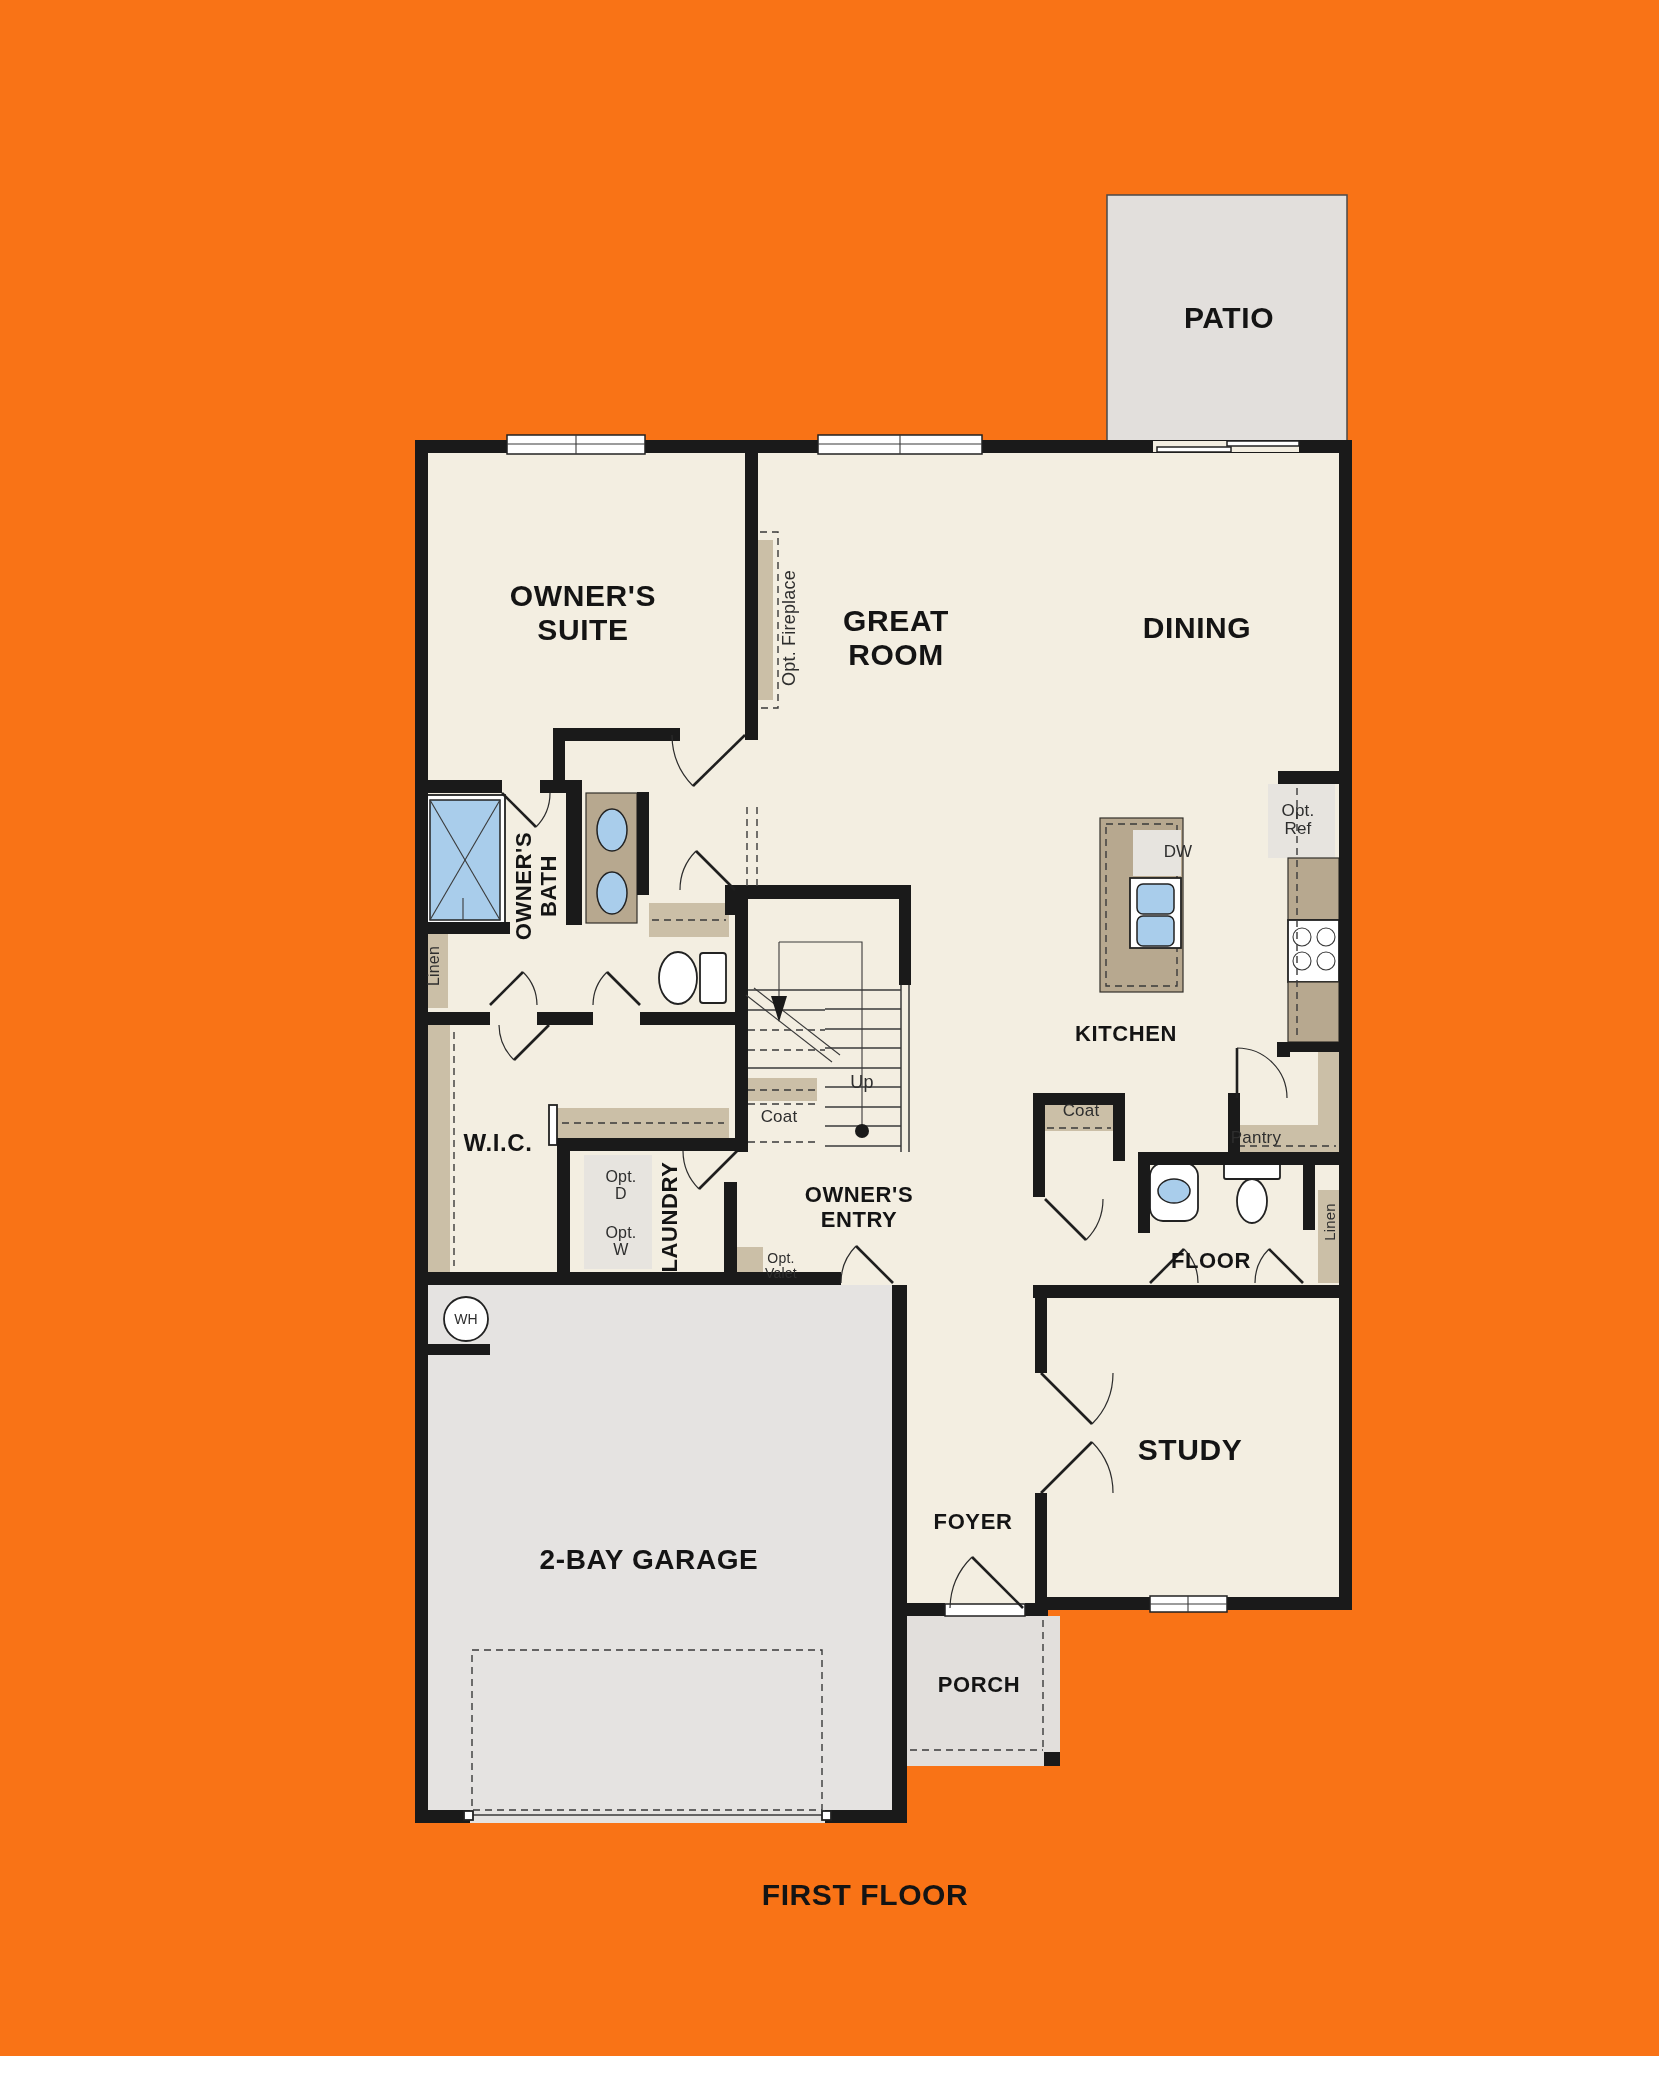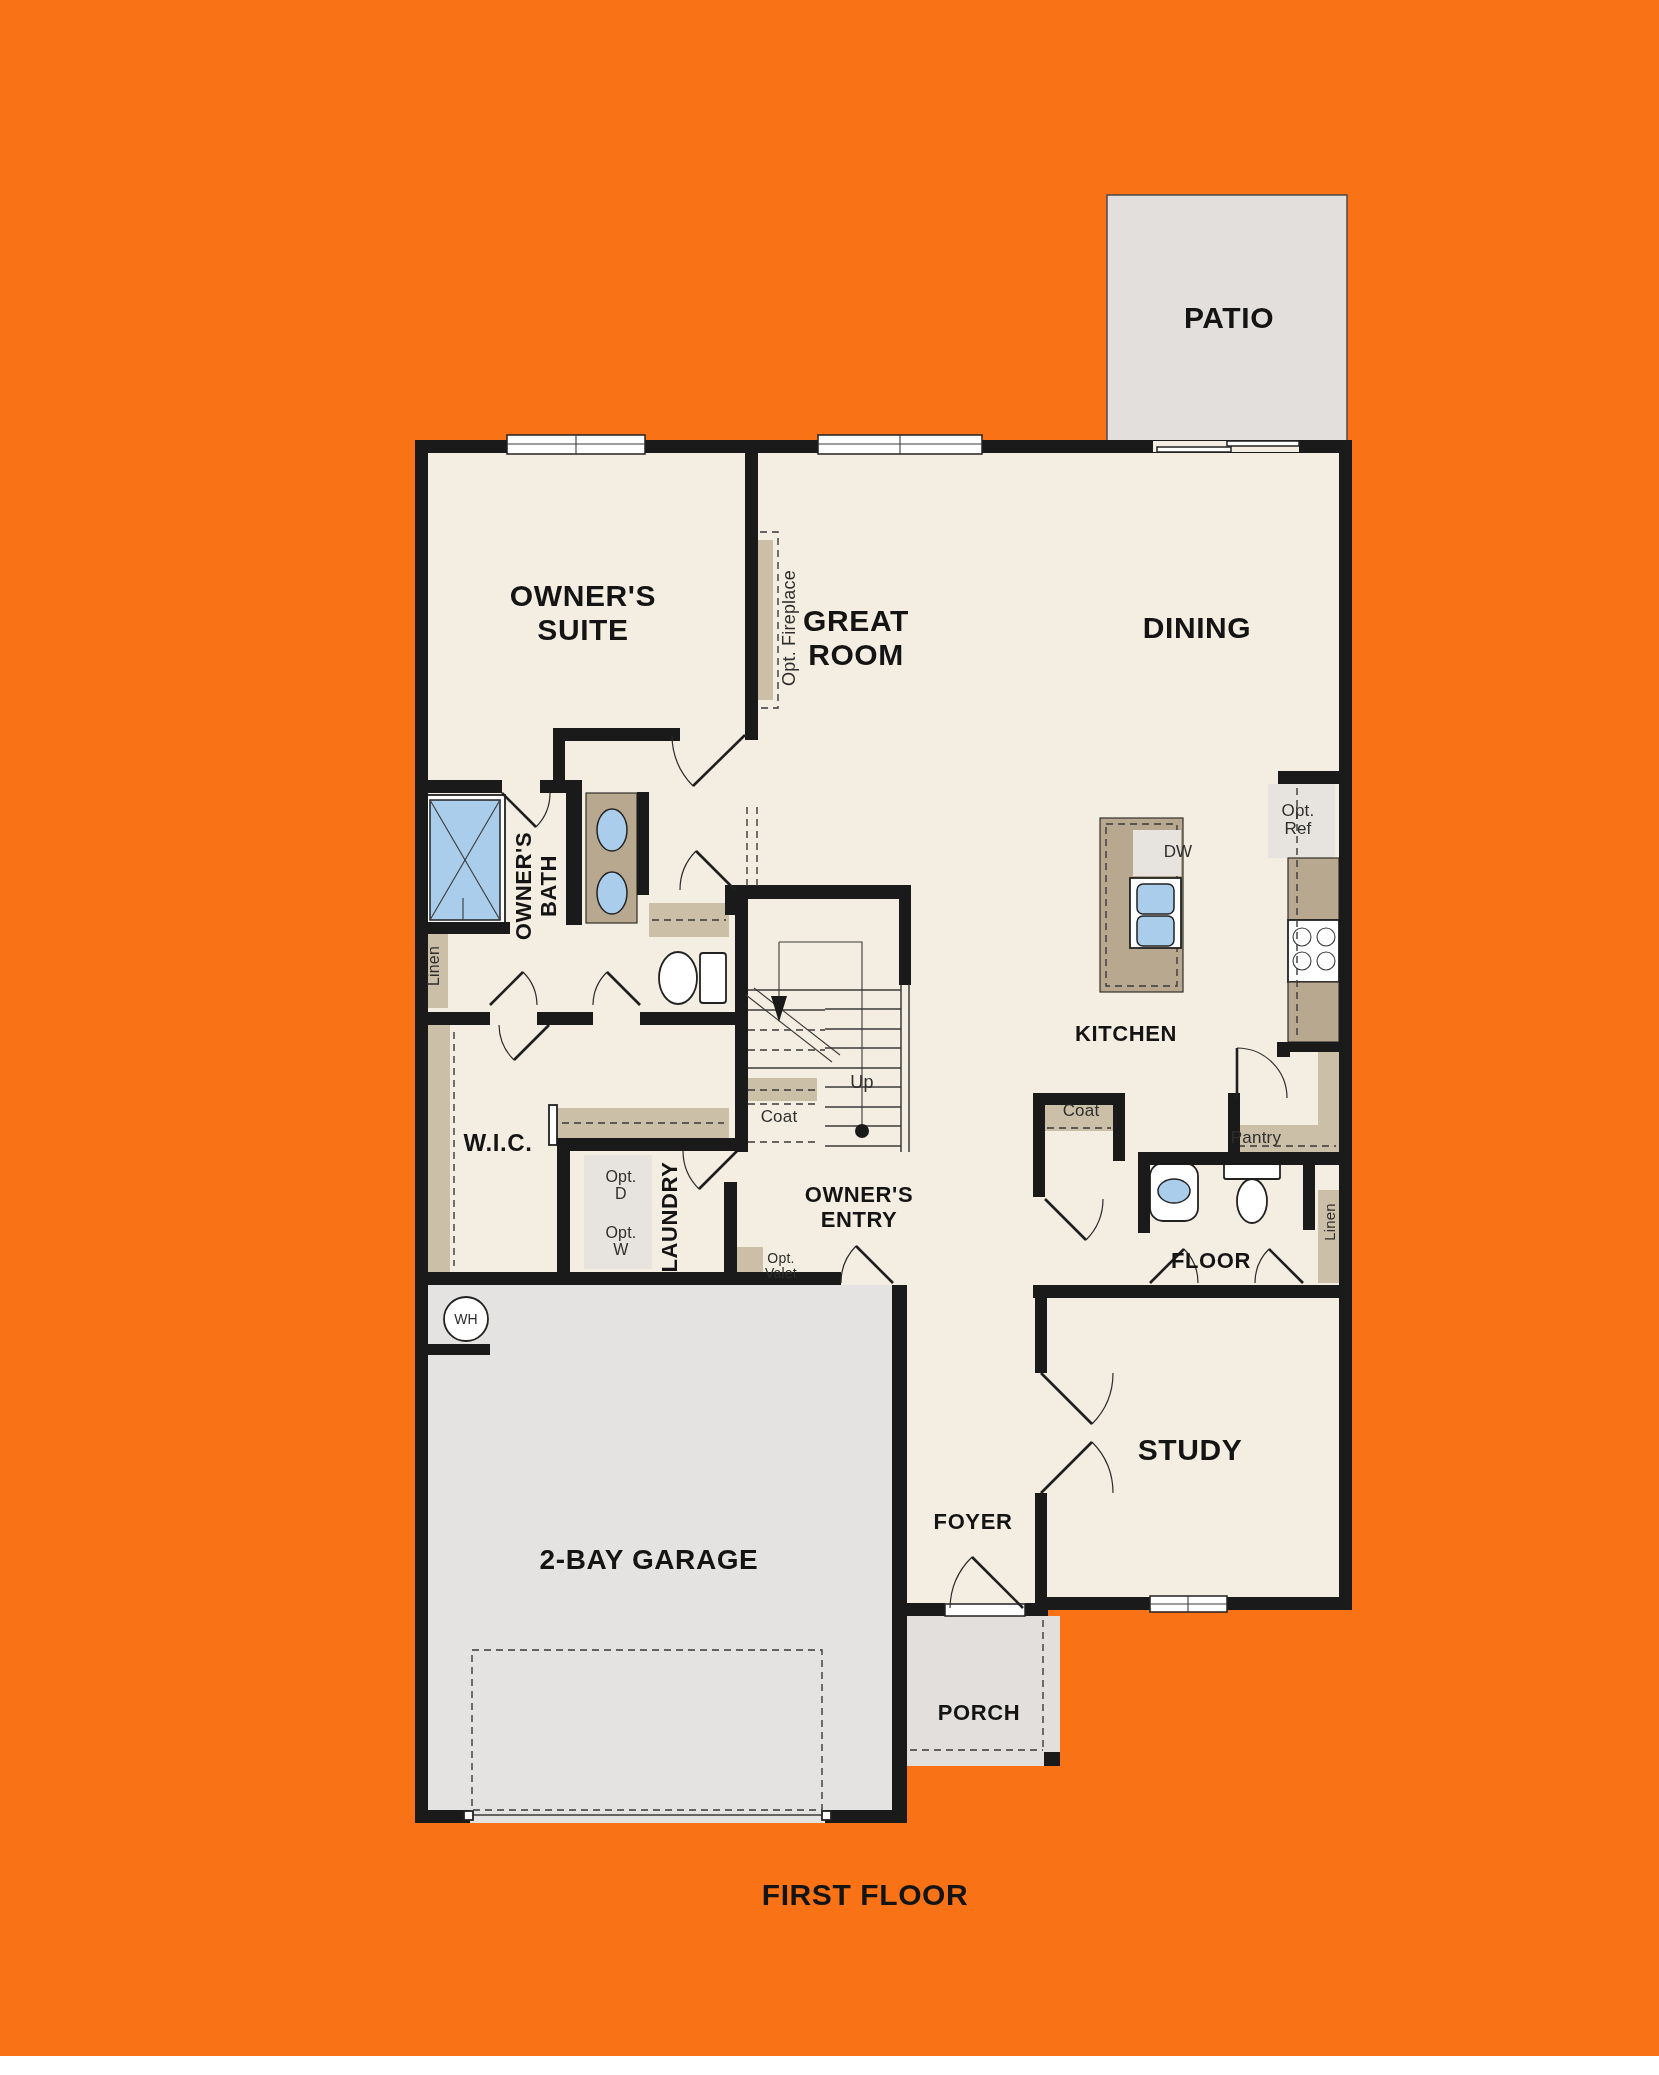--- a/index.html
+++ b/index.html
@@ -285,21 +285,21 @@
   <g>
     <rect class="dash" x="472" y="1650" width="350" height="160" stroke-dasharray="9 7"></rect>
     <line class="dash" x1="1043" y1="1620" x2="1043" y2="1748"></line>
     <line class="dash" x1="910" y1="1750" x2="1043" y2="1750"></line>
   </g>
 </svg>
 
   <div class="lbl s30" style="left:1229px;top:318px;">PATIO</div>
   <div class="lbl s30" style="left:583px;top:613px;">OWNER'S
 SUITE</div>
-  <div class="lbl s30" style="left:856px;top:638px;">GREAT
+  <div class="lbl s30" style="left:896px;top:638px;">GREAT
 ROOM</div>
   <div class="lbl s30" style="left:1197px;top:628px;">DINING</div>
   <div class="lbl small s18 rot" style="left:789px;top:628px;">Opt. Fireplace</div>
   <div class="lbl s22 rot" style="left:537px;top:886px;">OWNER'S
 BATH</div>
   <div class="lbl small s16 rot" style="left:434px;top:966px;">Linen</div>
   <div class="lbl s24" style="left:498px;top:1143px;">W.I.C.</div>
   <div class="lbl s22 rot" style="left:670px;top:1217px;">LAUNDRY</div>
   <div class="lbl small s16" style="left:621px;top:1186px;">Opt.
 D</div>
@@ -315,17 +315,17 @@
   <div class="lbl s26" style="left:1126px;top:1034px;">KITCHEN</div>
   <div class="lbl small s17" style="left:1158px;top:852px;margin-left:20px;">DW</div>
   <div class="lbl small s17" style="left:1298px;top:820px;">Opt.
 Ref</div>
   <div class="lbl small s17" style="left:1243px;top:1138px;margin-left:13px;">Pantry</div>
   <div class="lbl s22" style="left:1211px;top:1261px;">FLOOR</div>
   <div class="lbl small s15 rot" style="left:1330px;top:1222px;">Linen</div>
   <div class="lbl s30" style="left:1190px;top:1450px;">STUDY</div>
   <div class="lbl s26" style="left:973px;top:1522px;">FOYER</div>
   <div class="lbl s28" style="left:649px;top:1560px;">2-BAY GARAGE</div>
-  <div class="lbl s26" style="left:979px;top:1685px;margin-top:28px;">PORCH</div>
+  <div class="lbl s26" style="left:979px;top:1685px;">PORCH</div>
   <div class="lbl small s14" style="left:466px;top:1319px;">WH</div>
   <div class="lbl s30" style="left:865px;top:1895px;">FIRST FLOOR</div>
 
 </div>
 
 </body></html>

